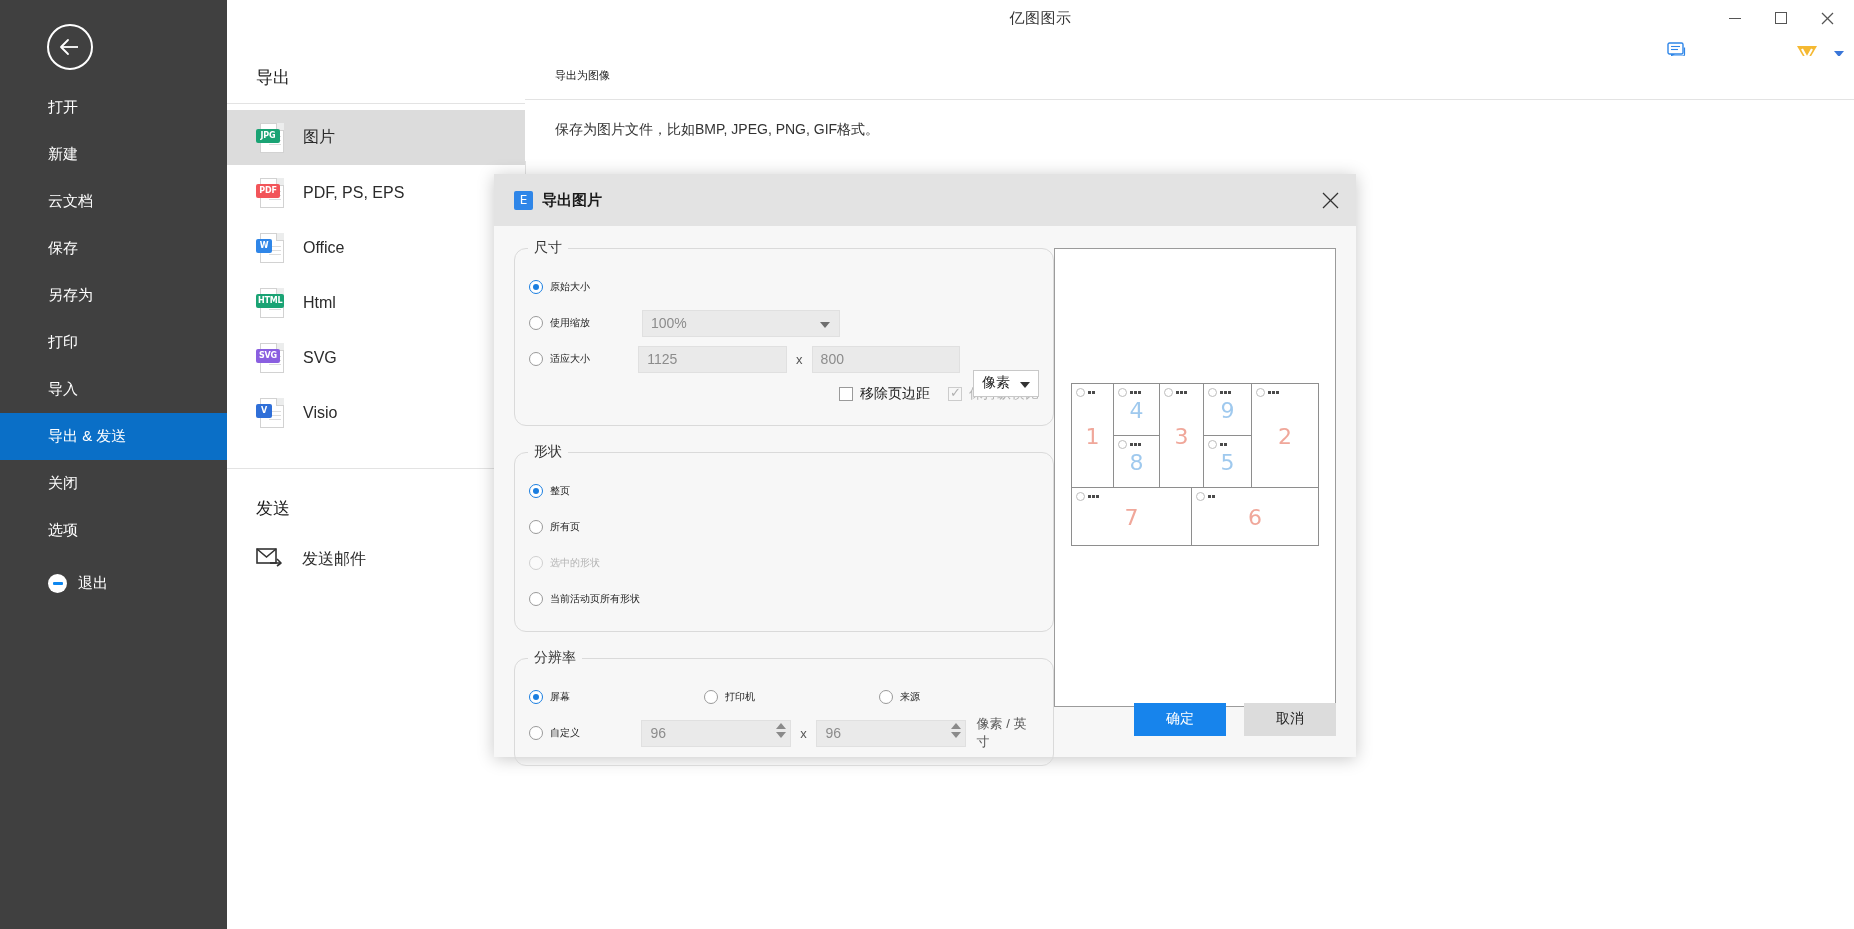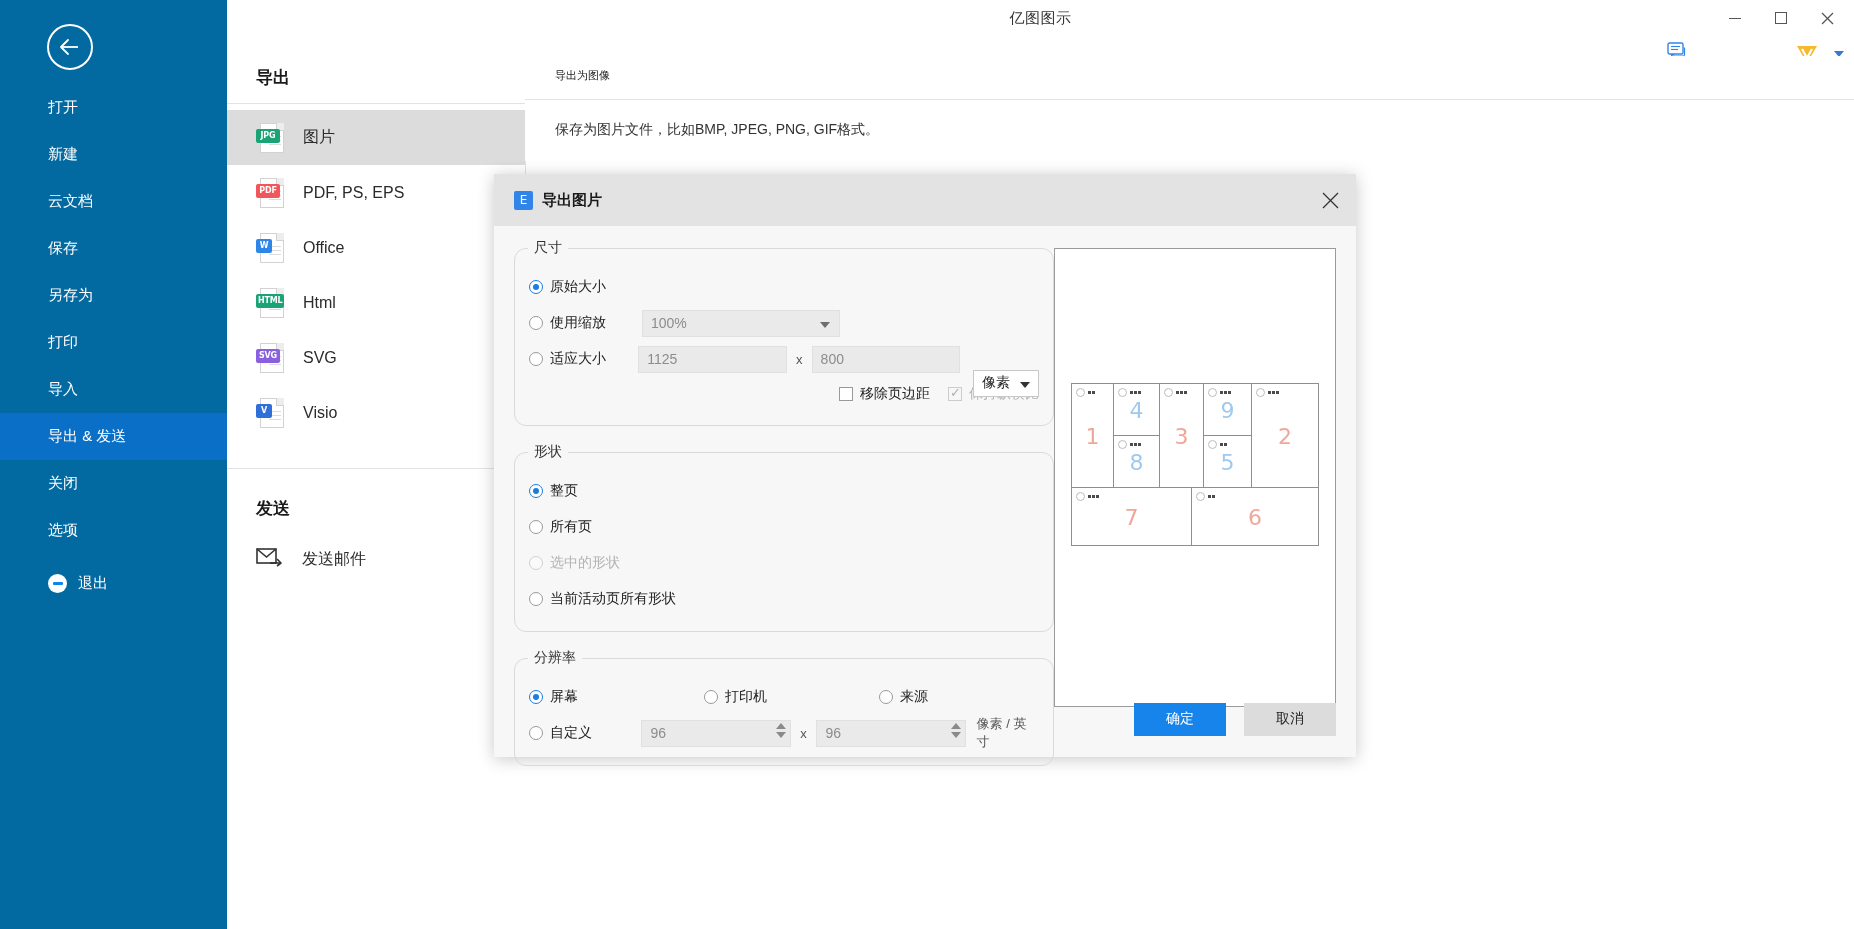--- a/index.html
+++ b/index.html
@@ -38,21 +38,21 @@
   .vip-badge { position: relative; width: 26px; height: 24px; }
   .caret-down {
     width: 0; height: 0;
     border-left: 5px solid transparent; border-right: 5px solid transparent;
     border-top: 6px solid #3a76d8;
   }
 
   
   .sidebar {
     position: absolute; left: 0; top: 0; width: 227px; height: 929px;
-    background: #0369a1;
+    background: #404040;
   }
   .back-circle {
     position: absolute; left: 47px; top: 24px;
     width: 46px; height: 46px; border-radius: 50%;
     border: 2px solid #ffffff;
     display: flex; align-items: center; justify-content: center;
   }
   .sidebar-nav { position: absolute; left: 0; top: 84px; width: 100%; }
   .side-item {
     height: 47px; display: flex; align-items: center;
@@ -64,21 +64,21 @@
     width: 19px; height: 19px; border-radius: 50%; background: #ffffff;
     display: flex; align-items: center; justify-content: center;
   }
   .exit-bar { width: 10px; height: 2.5px; background: #0d86ef; border-radius: 1px; }
 
   
   .export-col {
     position: absolute; left: 227px; top: 56px; width: 298px; height: 873px;
     background: #ffffff;
   }
-  .col-heading { font-size: 17px; font-weight: bold; color: #1a1a1a; padding: 10px 0 0 29px; }
+  .col-heading { font-size: 17px; font-weight: normal; color: #1a1a1a; padding: 10px 0 0 29px; }
   .col-rule { margin: 14px 0 0 0; height: 1px; background: #e3e3e3; }
   .fmt-list { padding-top: 6px; }
   .fmt-item {
     height: 55px; display: flex; align-items: center; gap: 19px; padding-left: 29px;
     color: #2b2b2b; font-size: 16px; cursor: default;
   }
   .fmt-item.selected { background: #dcdcdc; }
   .file-ico { position: relative; width: 28px; height: 30px; flex: none; }
   .file-ico .sheet {
     position: absolute; left: 4px; top: 0; width: 24px; height: 30px;
@@ -142,21 +142,21 @@
   .radio {
     width: 14px; height: 14px; border-radius: 50%; border: 1px solid #9a9a9a;
     background: #fff; flex: none; position: relative; margin-right: 7px;
   }
   .radio.on { border-color: #1a7ee0; }
   .radio.on::after {
     content: ""; position: absolute; left: 3px; top: 3px;
     width: 6px; height: 6px; border-radius: 50%; background: #1a7ee0;
   }
   .radio.disabled { border-color: #d0d0d0; background: #fafafa; }
-  .rlabel { font-size: 14px; color: #222; }
+  .rlabel { font-size: 10px; color: #222; }
   .rlabel.disabled { color: #b3b3b3; }
   .lbl-w { width: 92px; }
 
   .sel {
     width: 198px; height: 27px; background: #eaeaea; border: 1px solid #e0e0e0;
     display: flex; align-items: center; padding: 0 8px; position: relative;
     font-size: 14px; color: #8c8c8c;
   }
   .sel .arrow {
     position: absolute; right: 9px; top: 11px;

